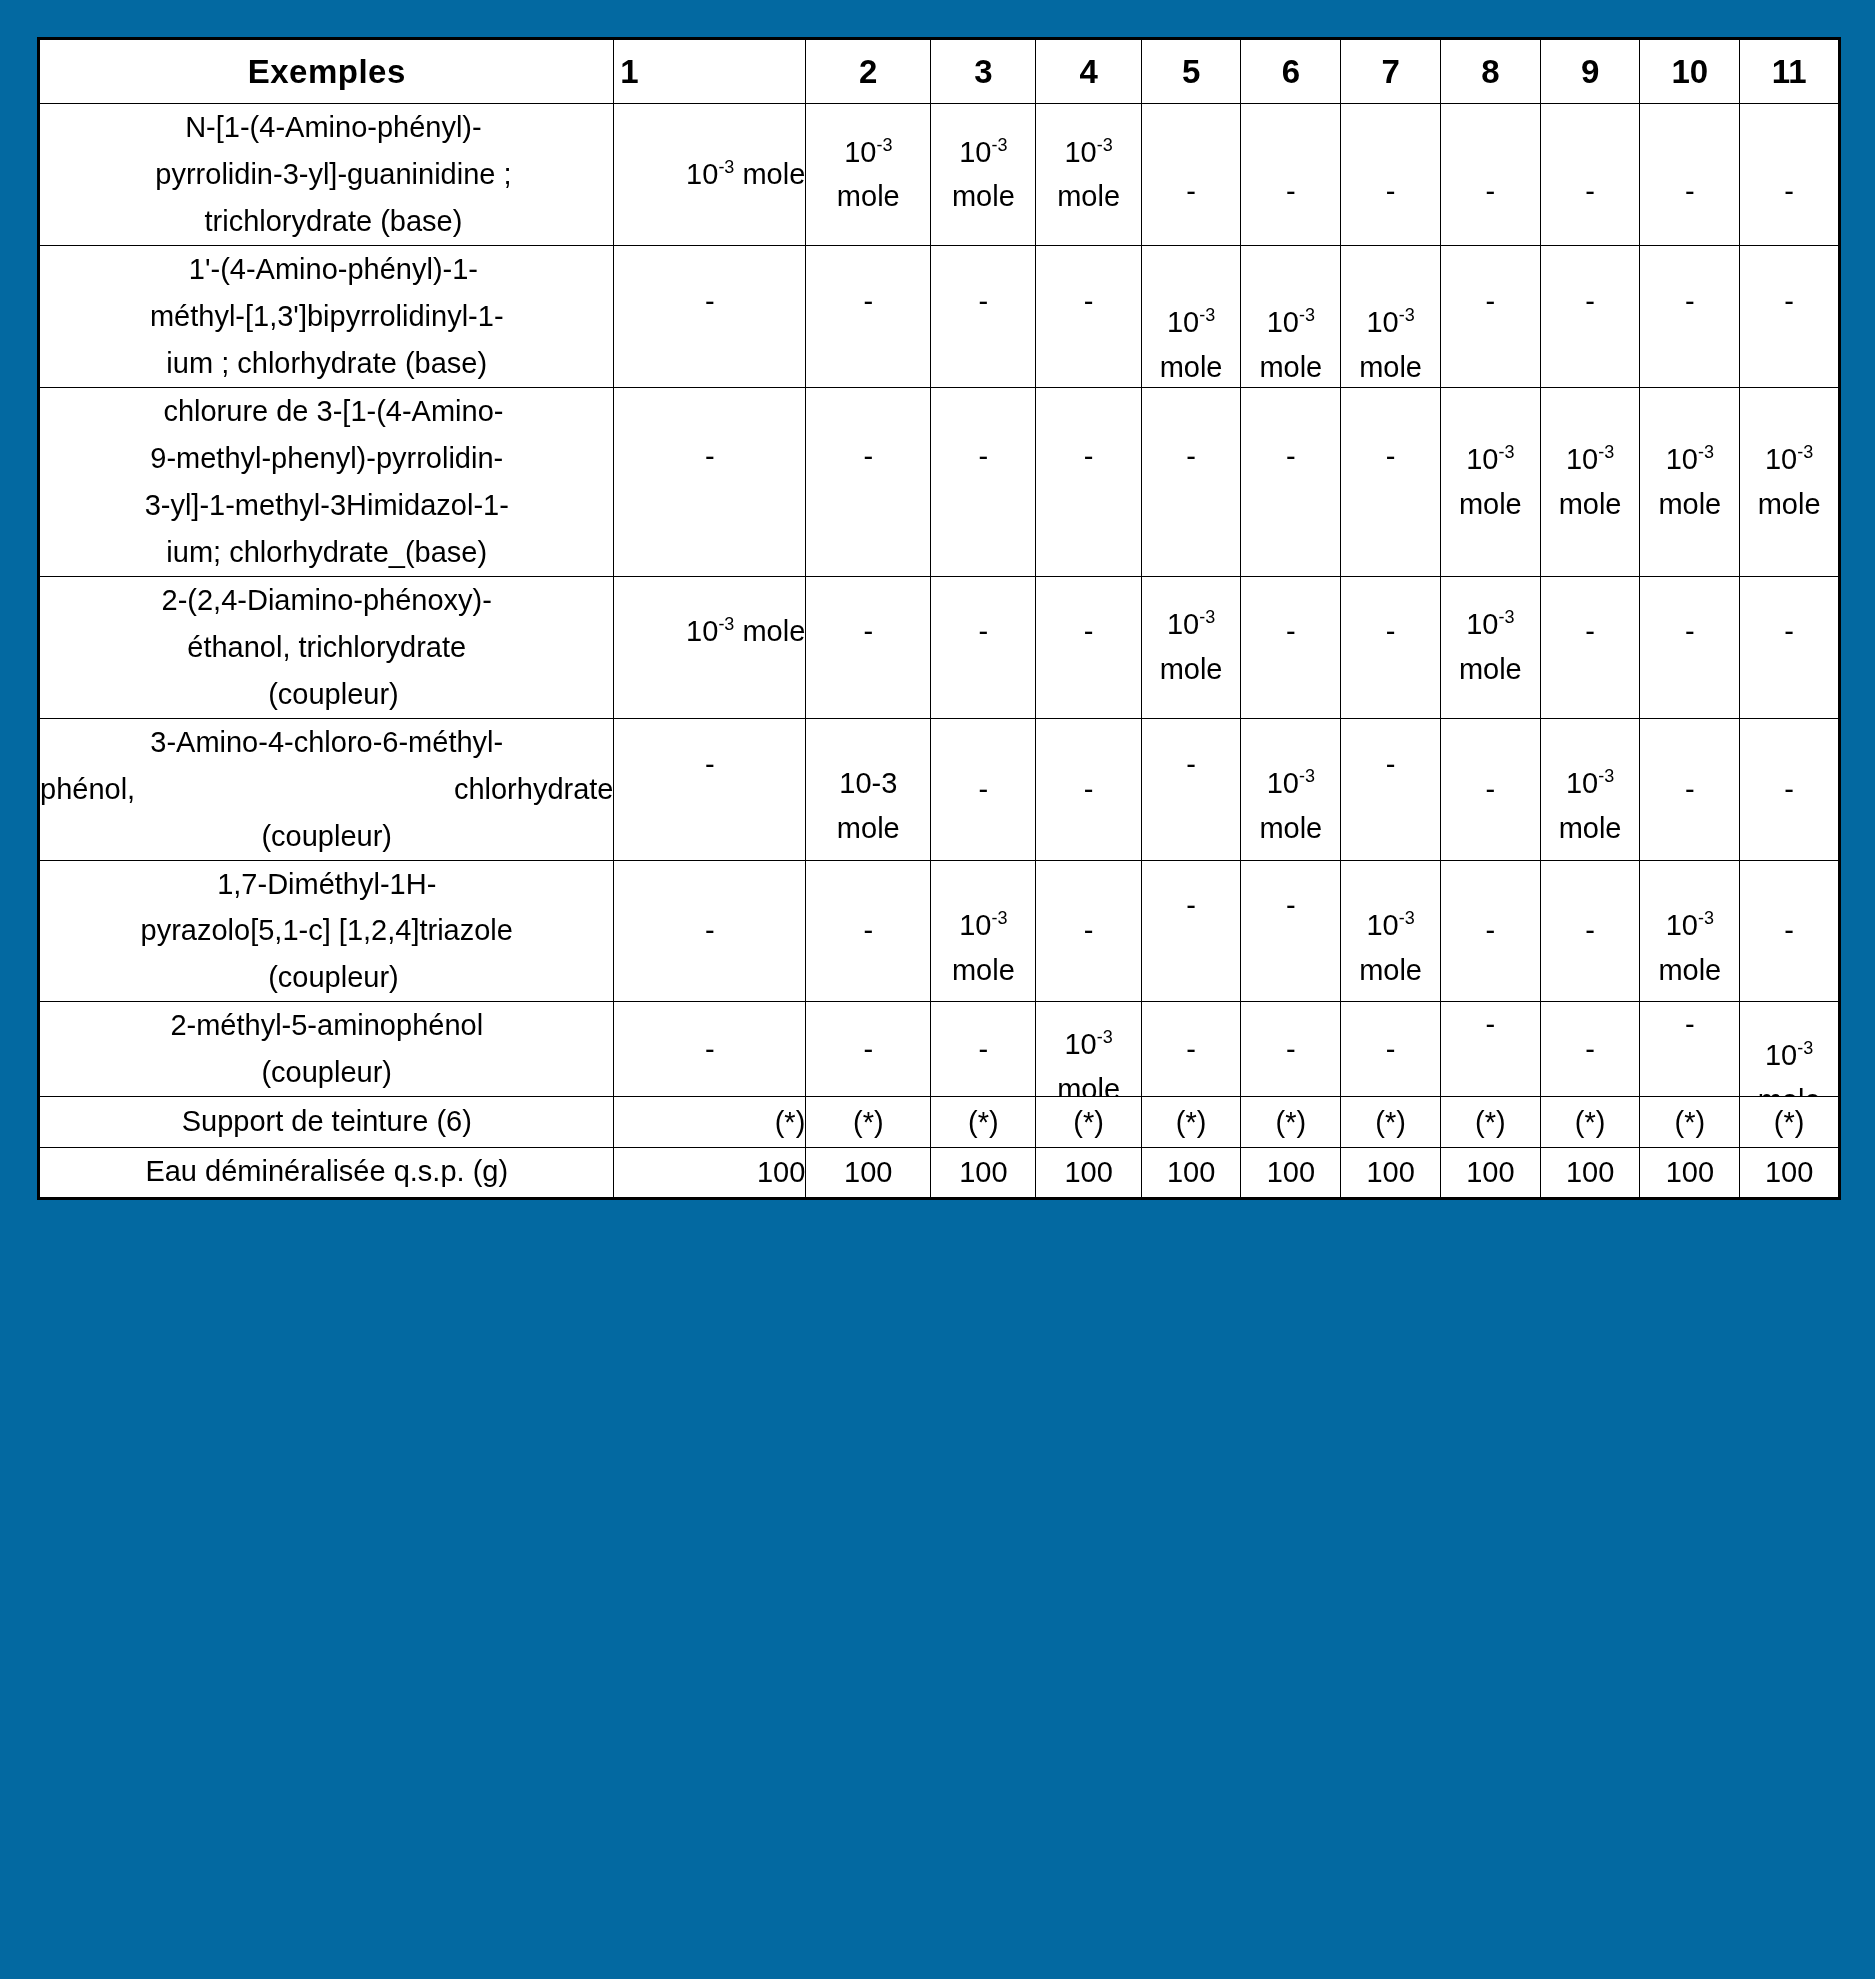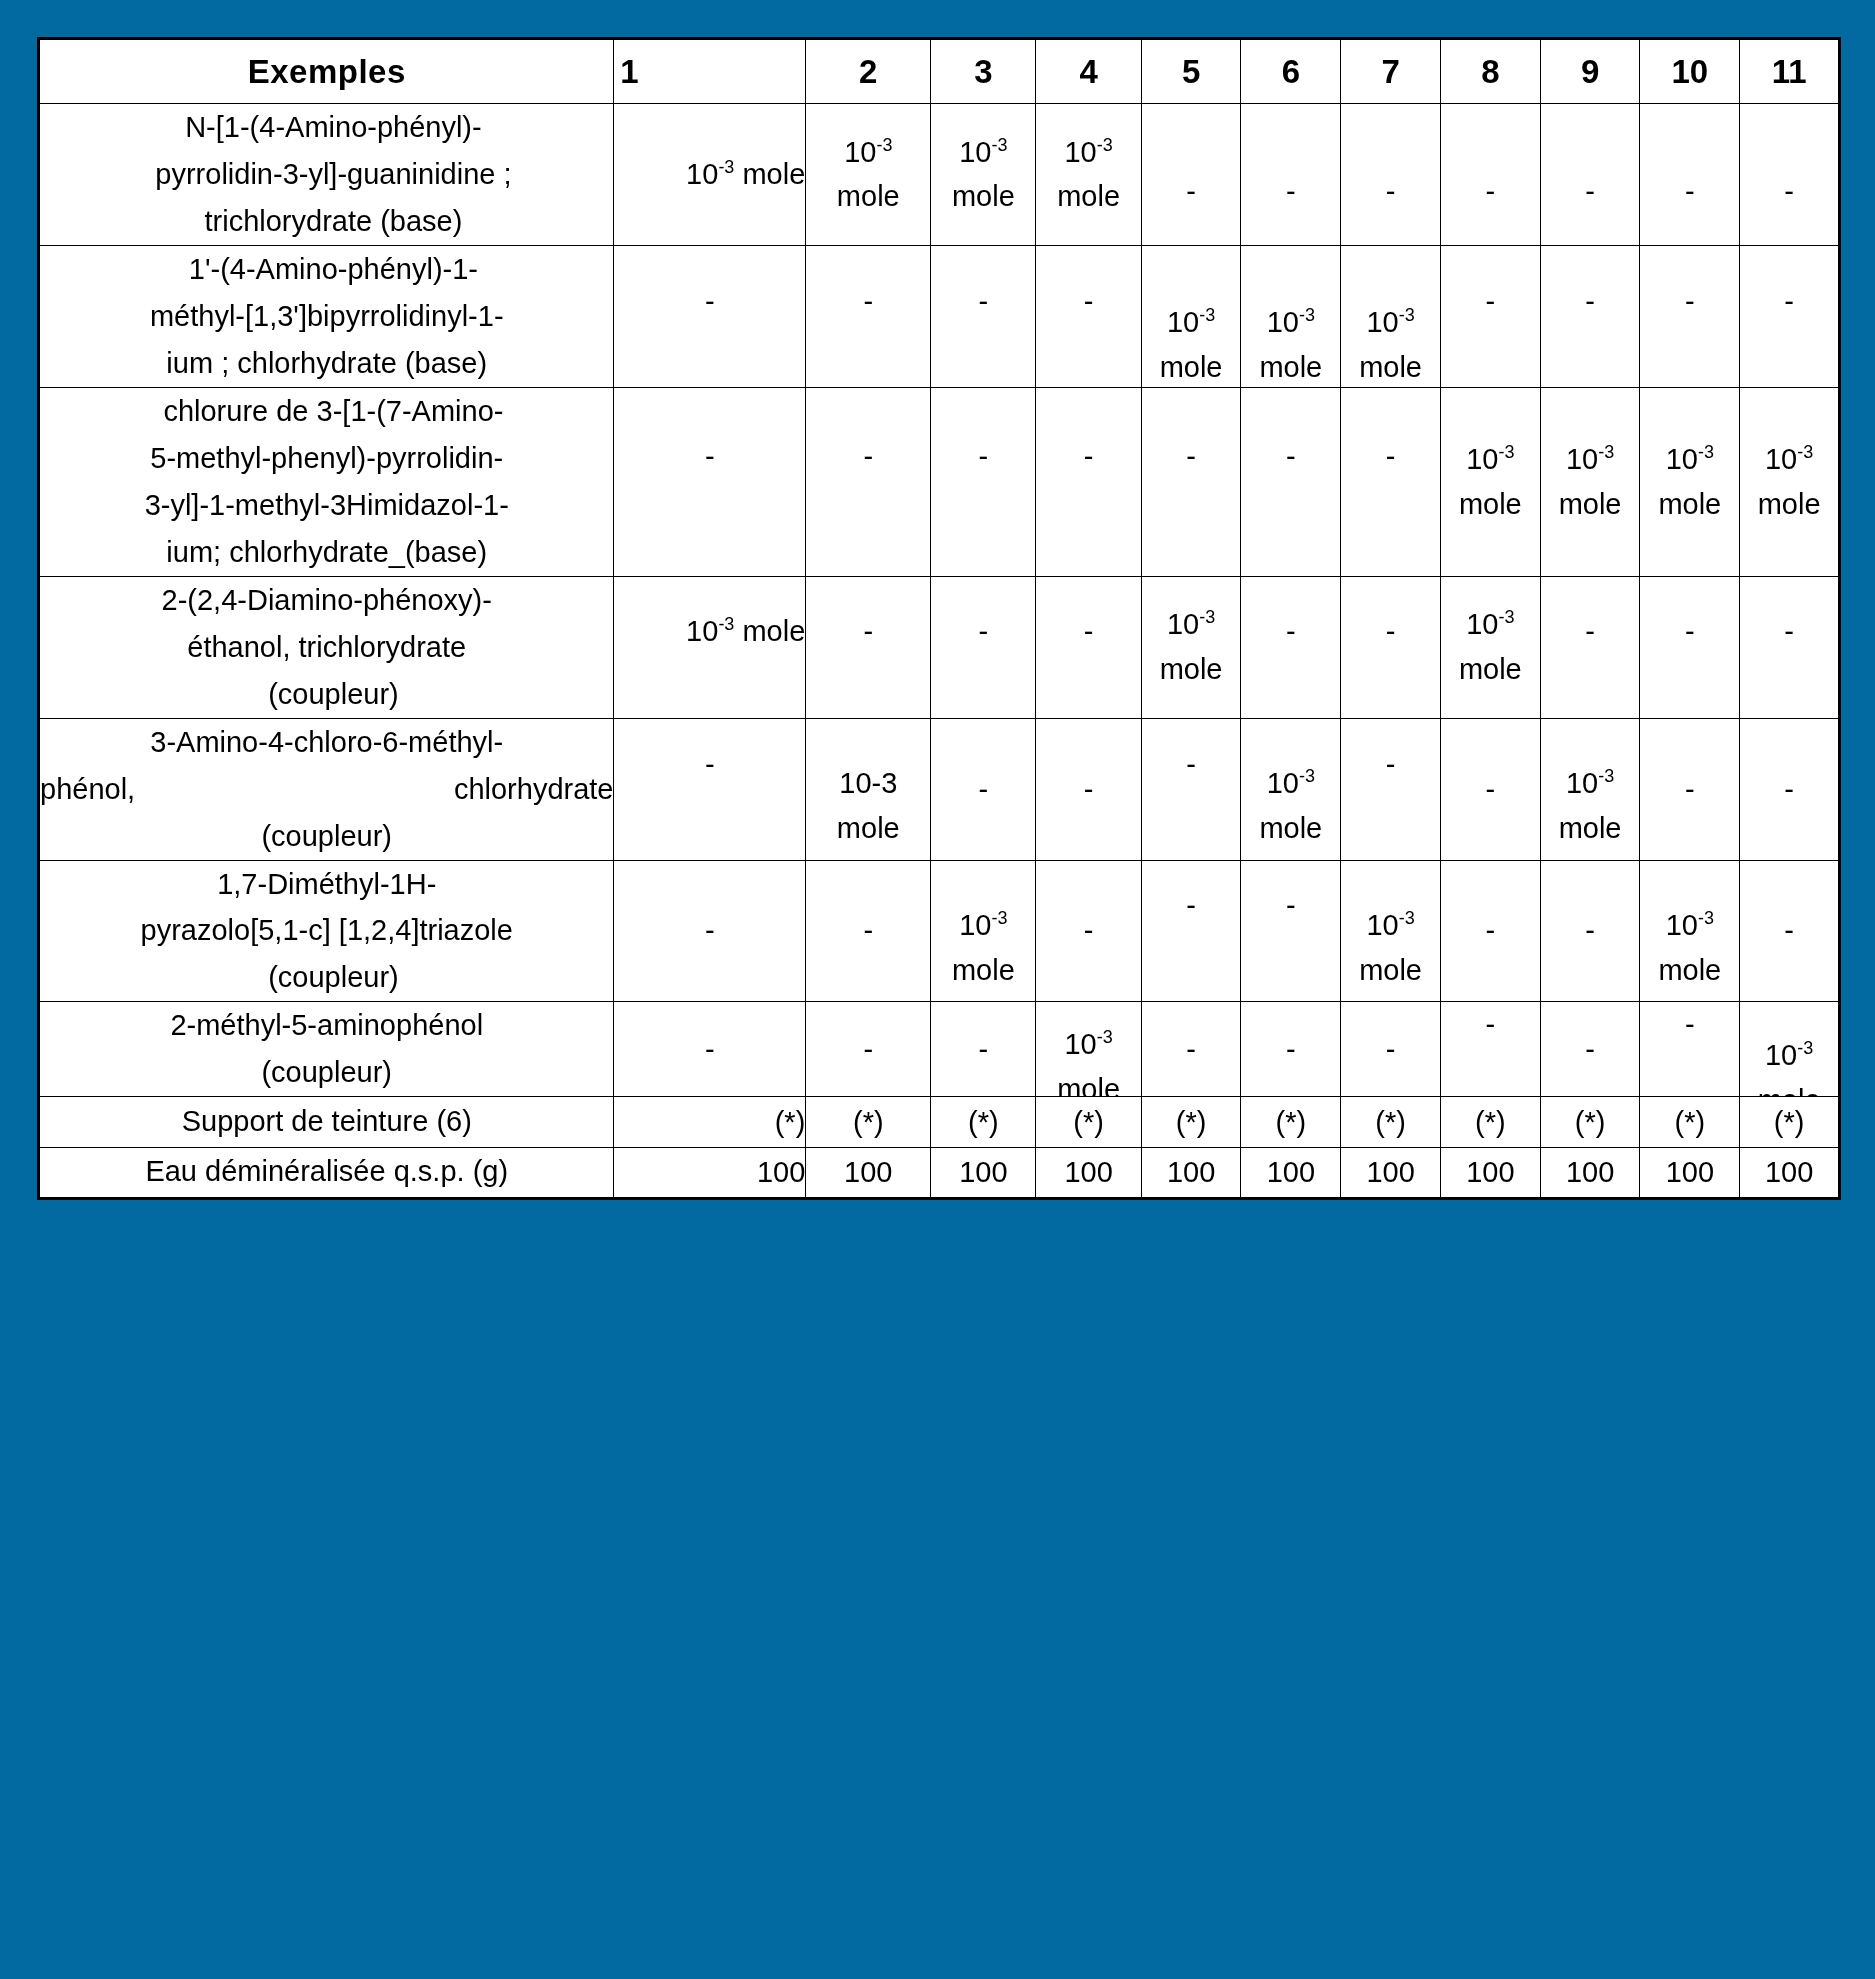--- a/index.html
+++ b/index.html
@@ -240,22 +240,22 @@
         <td class="dc">
             <span class="val dash nudge-up2">-</span>
           </td>
         <td class="dc">
             <span class="val dash nudge-up2">-</span>
           </td>
       </tr>
 
       <tr>
         <td class="label-cell">
-          <span class="ln ind">chlorure de 3-[1-(7-Amino-</span>
-          <span class="ln">5-methyl-phenyl)-pyrrolidin-</span>
+          <span class="ln ind">chlorure de 3-[1-(4-Amino-</span>
+          <span class="ln">9-methyl-phenyl)-pyrrolidin-</span>
           <span class="ln">3-yl]-1-methyl-3Himidazol-1-</span>
           <span class="ln">ium; chlorhydrate_(base)</span>
         </td>
         <td class="dc">
             <span class="val dash nudge-up">-</span>
           </td>
         <td class="dc">
             <span class="val dash nudge-up">-</span>
           </td>
         <td class="dc">

